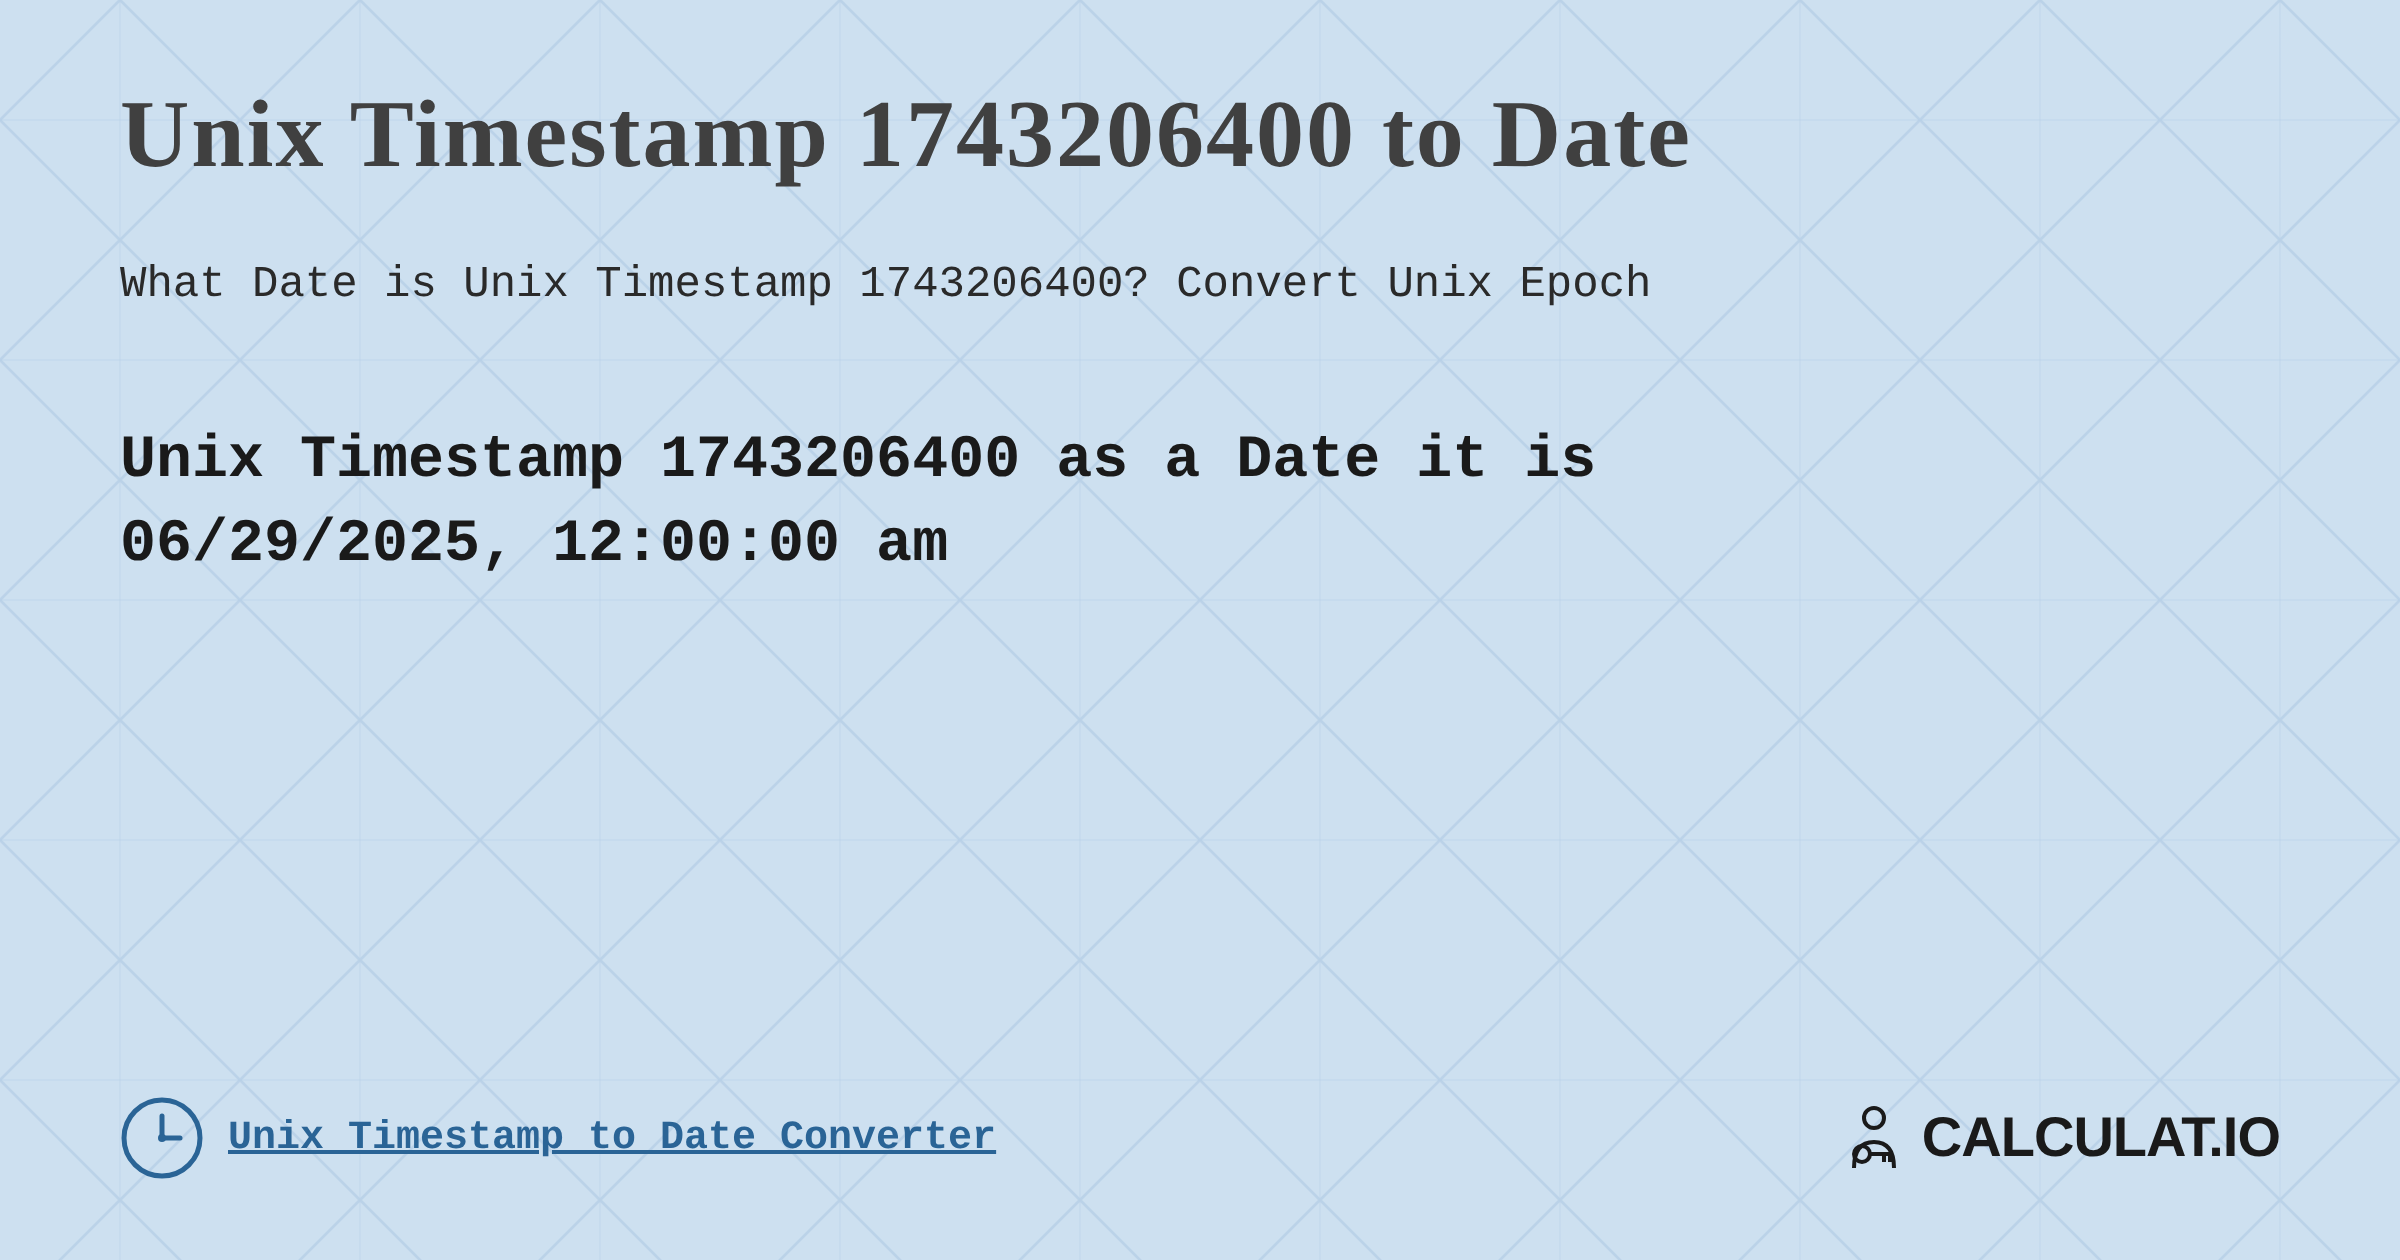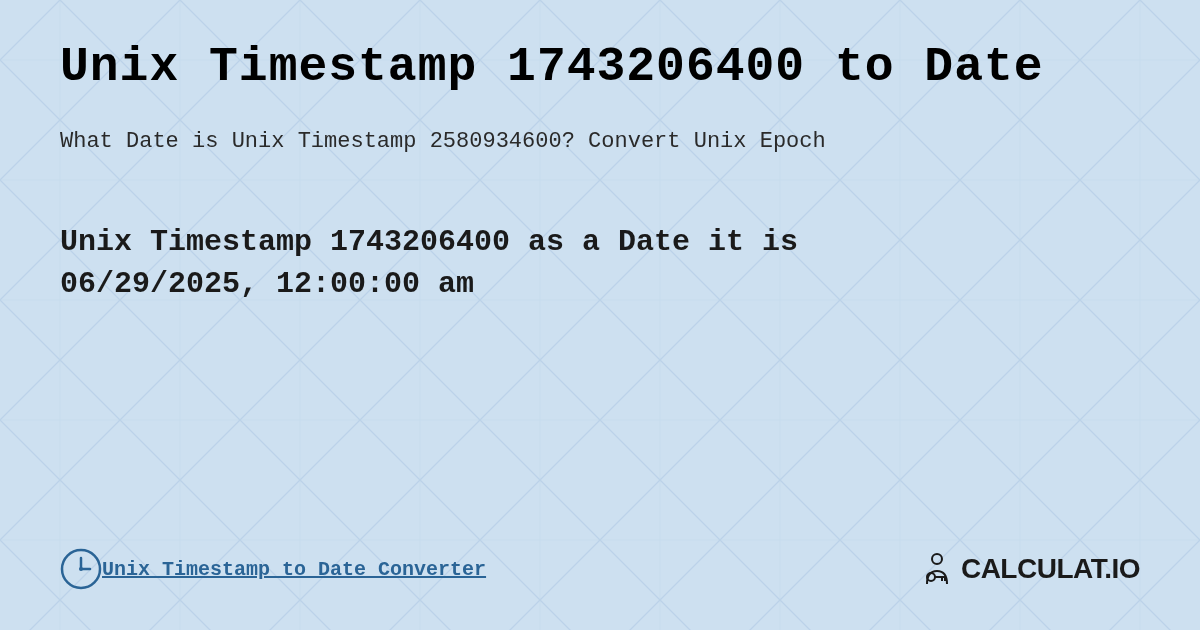--- a/index.html
+++ b/index.html
@@ -23,37 +23,37 @@
       padding: 40px 60px;
       height: 100%;
       display: flex;
       flex-direction: column;
       justify-content: space-between;
     }
 
     .main-title {
       font-size: 48px;
       font-weight: 900;
-      color: #000000;
+      color: #404040;
       letter-spacing: 1px;
       margin-bottom: 30px;
-      font-family: Liberation Mono, monospace;
+      font-family: Liberation Serif, serif;
     }
 
     .description {
       font-size: 22px;
       color: #2a2a2a;
       line-height: 1.6;
       font-family: 'Courier New', Courier, monospace;
       max-width: 900px;
       margin-bottom: 30px;
     }
 
     .result-section {
-      margin-top: 32px;
+      margin-top: 20px;
     }
 
     .result-text {
       font-size: 30px;
       font-weight: 900;
       color: #1a1a1a;
       line-height: 1.4;
       font-family: 'Courier New', Courier, monospace;
     }
 
@@ -61,20 +61,21 @@
       display: flex;
       align-items: center;
       justify-content: space-between;
       margin-top: auto;
       padding-top: 20px;
     }
 
     .footer-left {
       display: flex;
       align-items: center;
+      gap: 12px;
     }
 
     .clock-icon {
       width: 42px;
       height: 42px;
       flex-shrink: 0;
     }
 
     .footer-label {
       font-size: 20px;
@@ -134,21 +135,21 @@
   </defs>
   <rect width="1200" height="630" fill="#cde0f0"></rect>
   <rect width="1200" height="630" fill="url(#diamond-pattern)"></rect>
 </svg>
 
 <div class="content">
   <div>
     <h1 class="main-title">Unix Timestamp 1743206400 to Date</h1>
 
     <p class="description">
-      <span>What Date is Unix Timestamp 2580934600? Convert Unix Epoch</span><br>
+      <span>What Date is Unix Timestamp 1743206400? Convert Unix Epoch</span><br>
     </p>
   </div>
 
   <div class="result-section">
     <p class="result-text">
       <span>Unix Timestamp 1743206400 as a Date it is</span><br>
       <span>06/29/2025, 12:00:00 am</span>
     </p>
   </div>
 

